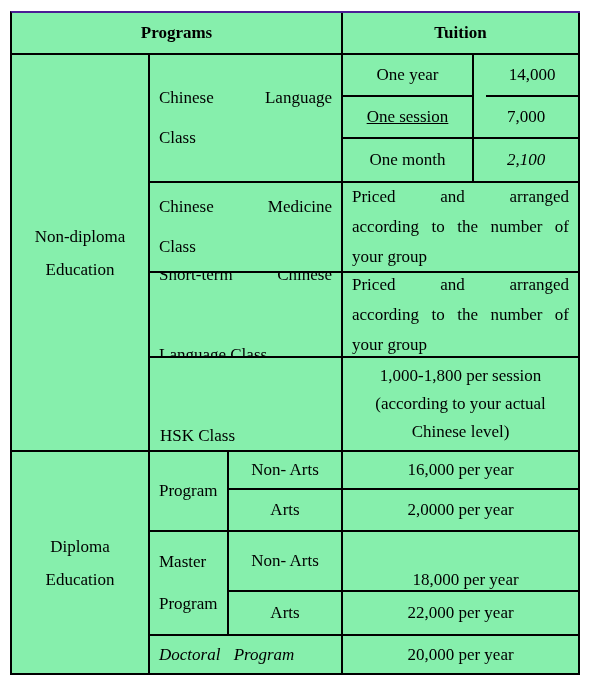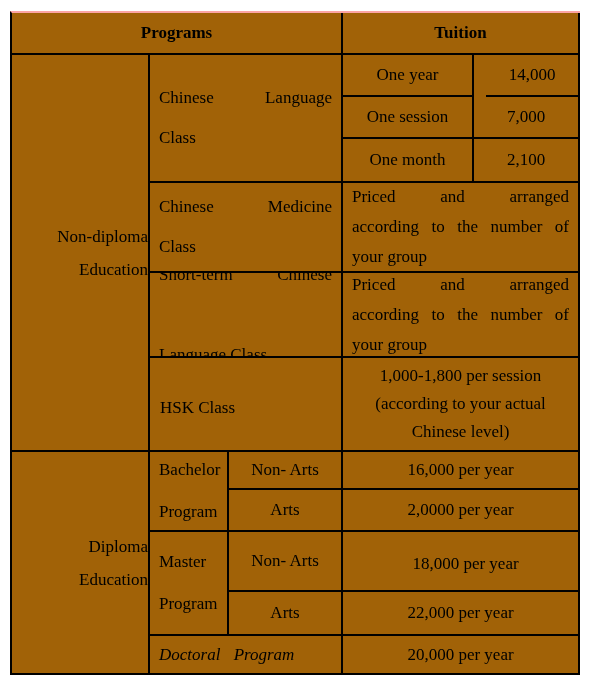--- a/index.html
+++ b/index.html
@@ -15,40 +15,40 @@
     color: #000000;
     font-size: 17px;
   }
   .table {
     position: absolute;
     left: 10px;
     top: 11px;
     display: grid;
     grid-template-columns: 138px 79px 114px 131px 106px;
     grid-template-rows: 42px 42px 42px 44px 90px 85px 94px 38px 42px 60px 44px 39px;
-    border-top: 2px solid #fca5a5;
+    border-top: 2px solid #4c1d95;
     border-left: 2px solid #000000;
-    background: #a16207;
+    background: #86efac;
   }
   .cell {
     border-right: 2px solid #000000;
     border-bottom: 2px solid #000000;
     box-sizing: border-box;
     display: flex;
     flex-direction: column;
     justify-content: center;
     overflow: hidden;
   }
   .center { align-items: center; text-align: center; }
   .left   { padding-left: 9px; padding-right: 9px; text-align: left; }
-  .v-top  { justify-content: center; padding-left: 10px; }
+  .v-top  { justify-content: flex-end; padding-left: 10px; }
   .bold   { font-weight: bold; }
   .lh28 { line-height: 28px; }
   .lh30 { line-height: 30px; }
-  .lh33 { line-height: 33px; align-items: flex-end; }
+  .lh33 { line-height: 33px; }
   .lh40 { line-height: 40px; }
   .lh42 { line-height: 42px; }
   .spread { display: flex; justify-content: space-between; }
   .wordgap { word-spacing: 9px; font-style: italic; }
 </style>
 </head>
 <body>
 
 <div class="table">
 
@@ -72,31 +72,31 @@
     <div>Class</div>
   </div>
 
   <div class="cell center" style="grid-column:4; grid-row:2;">
     <span>One year</span>
   </div>
   <div class="cell center" style="grid-column:5; grid-row:2;margin-left:12px;">
     <span>14,000</span>
   </div>
 
-  <div class="cell center" style="grid-column:4; grid-row:3;">
+  <div class="cell center" style="grid-column:4; grid-row:3;text-decoration:underline;">
     <span>One session</span>
   </div>
   <div class="cell center" style="grid-column:5; grid-row:3;">
     <span>7,000</span>
   </div>
 
   <div class="cell center" style="grid-column:4; grid-row:4;">
     <span>One month</span>
   </div>
-  <div class="cell center" style="grid-column:5; grid-row:4;">
+  <div class="cell center" style="grid-column:5; grid-row:4;font-style:italic;">
     <span>2,100</span>
   </div>
 
   <div class="cell left lh40" style="grid-column:2/4; grid-row:5;">
     <div class="spread">
         <span>Chinese</span>
         <span>Medicine</span>
       </div>
     <div>Class</div>
   </div>
@@ -147,21 +147,20 @@
     <div>(according to your actual</div>
     <div>Chinese level)</div>
   </div>
 
   <div class="cell center lh33" style="grid-column:1; grid-row:8/13;">
     <div>Diploma</div>
     <div>Education</div>
   </div>
 
   <div class="cell left lh42" style="grid-column:2; grid-row:8/10;">
-    <div>Bachelor</div>
     <div>Program</div>
   </div>
   <div class="cell center" style="grid-column:3; grid-row:8;">
     <span>Non- Arts</span>
   </div>
   <div class="cell center" style="grid-column:4/6; grid-row:8;">
     <span>16,000 per year</span>
   </div>
   <div class="cell center" style="grid-column:3; grid-row:9;">
     <span>Arts</span>

